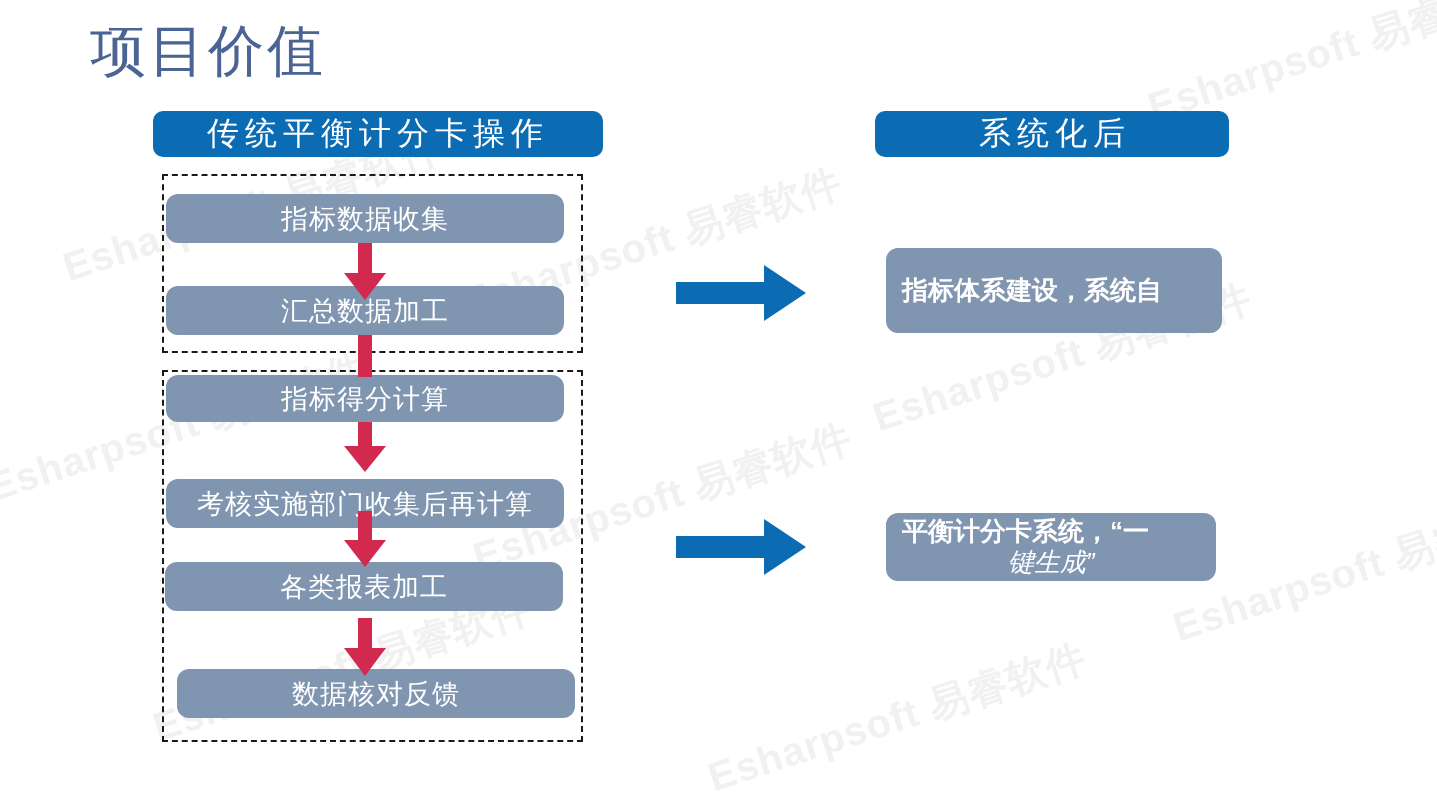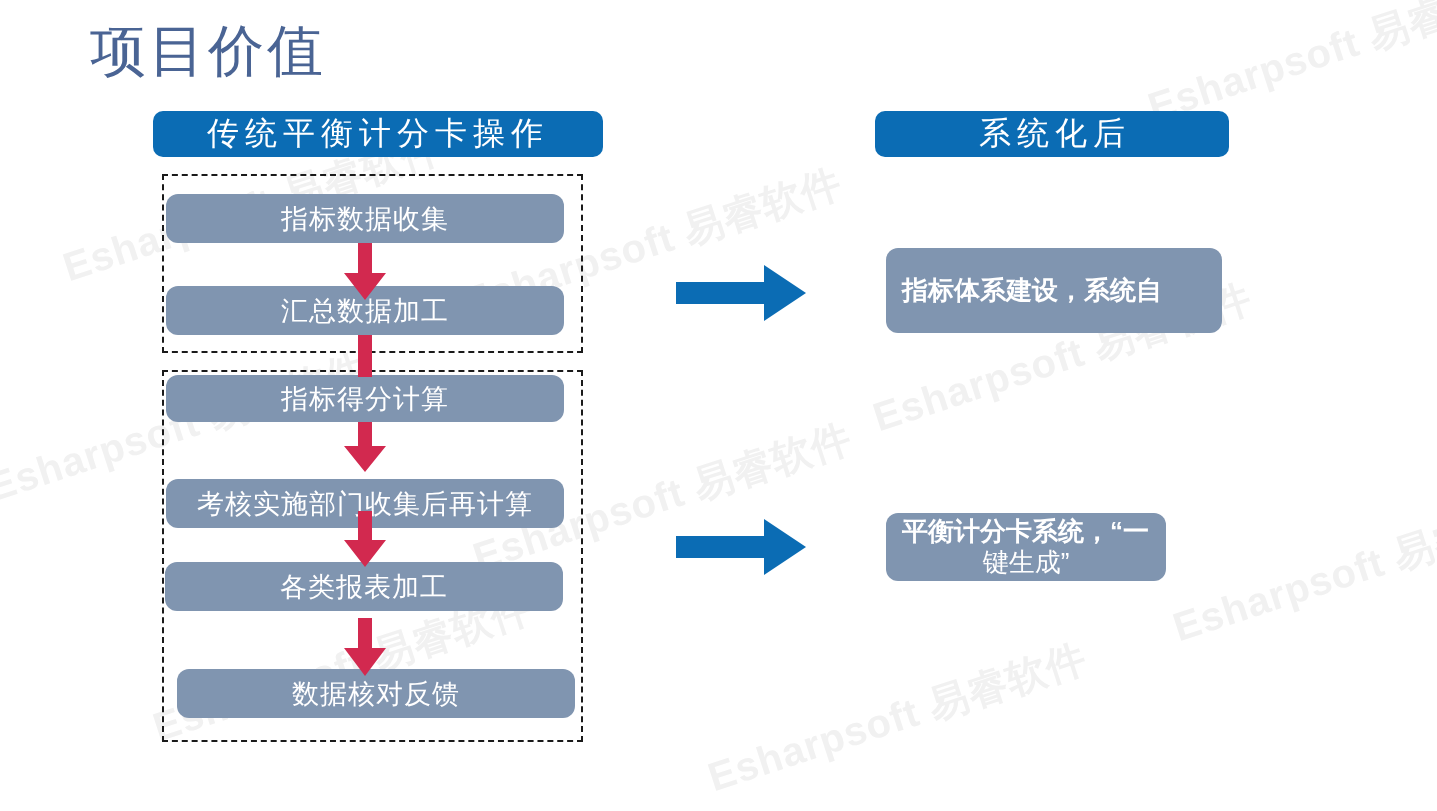--- a/index.html
+++ b/index.html
@@ -119,23 +119,23 @@
     box-sizing: border-box;
     display: flex;
     flex-direction: column;
     align-items: center;
     justify-content: center;
     line-height: 1.18;
     padding: 4px 16px;
     text-align: center;
   }
   #rbox-0 { left: 886px; top: 248px; width: 336px; height: 85px; }
-  #rbox-1 { left: 886px; top: 513px; width: 280px; height: 68px; }
+  #rbox-1 { left: 886px; top: 513px; width: 330px; height: 68px; }
   .rline-left { align-self: flex-start; font-weight: bold; }
-  .rline-center { align-self: center; }
+  .rline-center { align-self: center; font-style: italic; }
 </style>
 </head>
 <body>
 
 <div id="slide">
 
   <div id="watermark-layer">
     <div class="wm" style="left:55px;  top:180px;">Esharpsoft 易睿软件</div>
     <div class="wm" style="left:455px; top:215px;">Esharpsoft 易睿软件</div>
     <div class="wm" style="left:865px; top:330px;">Esharpsoft 易睿软件</div>

